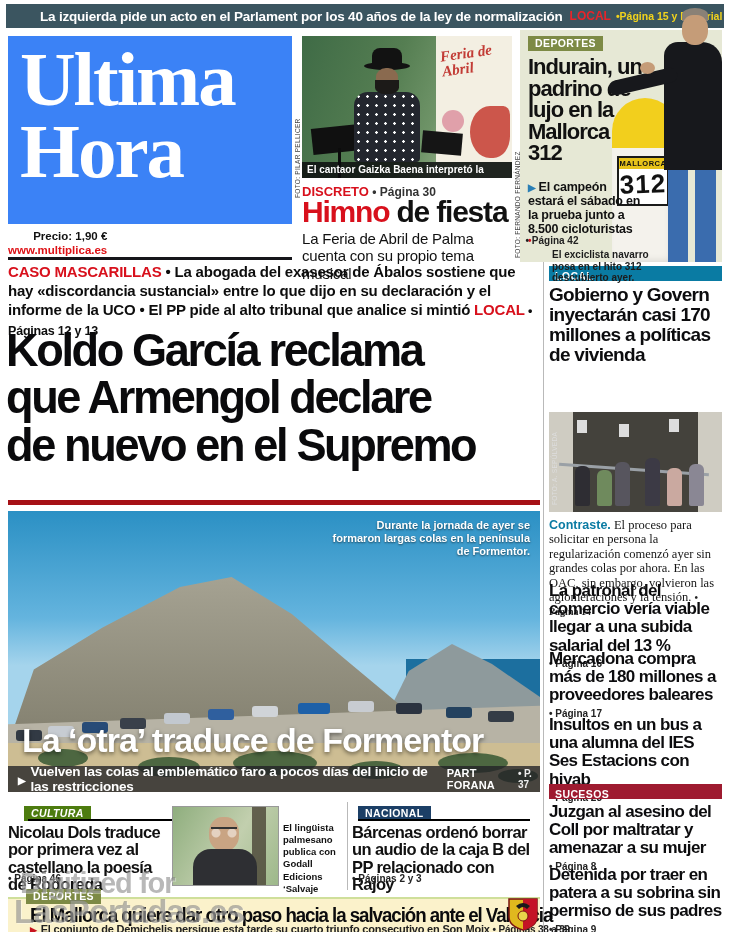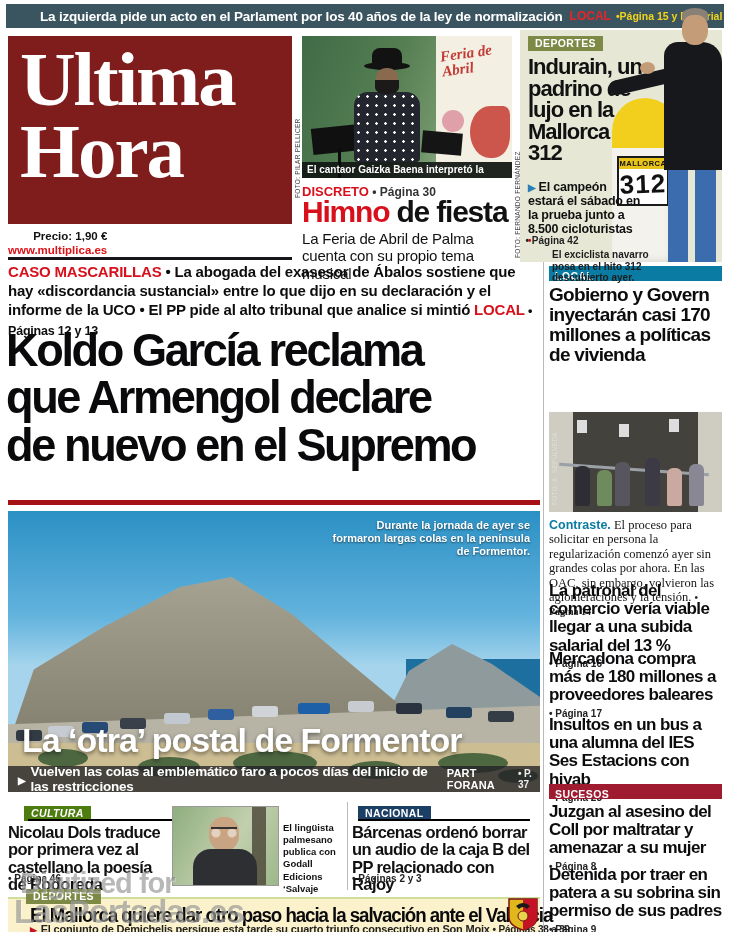--- a/index.html
+++ b/index.html
@@ -7,21 +7,21 @@
         font-family:"Liberation Sans",sans-serif;color:#111;}
   .abs{position:absolute;}
   .bold{font-weight:bold;}
   
   .top-banner{left:6px;top:4px;width:718px;height:24px;background:#3b5560;z-index:1;
     display:flex;align-items:center;padding-left:34px;box-sizing:border-box;}
   .top-banner .txt{color:#fff;font-size:13.5px;font-weight:bold;letter-spacing:-.2px;white-space:nowrap;}
   .top-banner .sec{color:#e8242a;font-size:12px;font-weight:bold;margin-left:7px;}
   .top-banner .pref{color:#f2d31c;font-size:10.5px;font-weight:bold;margin-left:5px;}
   
-  .mast-box{left:8px;top:36px;width:284px;height:188px;background:#7f1d1d;padding:8px 12px;box-sizing:border-box;}
+  .mast-box{left:8px;top:36px;width:284px;height:188px;background:#3b82f6;padding:8px 12px;box-sizing:border-box;}
   .mast-title{font-family:"Liberation Serif",serif;font-weight:900;color:#fff;font-size:77px;
     line-height:.93;letter-spacing:-2px;display:block;}
   .vcred{writing-mode:vertical-rl;transform:rotate(180deg);font-size:6.5px;color:#444;letter-spacing:.3px;}
   .dateline{left:8px;top:229px;width:284px;display:flex;justify-content:space-between;font-size:11.5px;line-height:1.25;}
   .dateline .rgt{text-align:right;}
   .site{color:#de1116;font-weight:bold;}
   .mast-rule{left:8px;top:257px;width:284px;height:3px;background:#15151a;}
   
   .feria-photo{left:302px;top:36px;width:210px;height:142px;overflow:hidden;
     background:linear-gradient(110deg,#3f6b46 0%,#557e52 40%,#6f9468 62%,#86a37b 70%);}
@@ -257,21 +257,21 @@
     <div class="car" style="left:388px;top:192px;background:#2b3340;"></div>
     <div class="car" style="left:438px;top:196px;background:#24425f;"></div>
     <div class="car" style="left:480px;top:200px;background:#343c46;"></div>
     <div class="shrub" style="left:30px;top:238px;width:50px;height:18px;"></div>
     <div class="shrub" style="left:130px;top:246px;width:62px;height:20px;"></div>
     <div class="shrub" style="left:225px;top:240px;width:84px;height:24px;"></div>
     <div class="shrub" style="left:340px;top:250px;width:56px;height:18px;"></div>
     <div class="shrub" style="left:430px;top:242px;width:70px;height:20px;"></div>
     <div class="shrub" style="left:490px;top:258px;width:40px;height:14px;"></div>
     <div class="forme-cap">Durante la jornada de ayer se formaron largas colas en la península de Formentor.</div>
-    <div class="forme-title">La ‘otra’ postal de Formentor</div>
+    <div class="forme-title">La ‘otra’ traduce de Formentor</div>
     <div class="forme-strap">
       <span class="arrow-w"></span>
       <span>Vuelven las colas al emblemático faro a pocos días del inicio de las restricciones</span>
       <span class="sec">PART FORANA</span>
       <span class="pg">• P. 37</span>
     </div>
   </div>
 
   <div class="abs col-div"></div>
 

